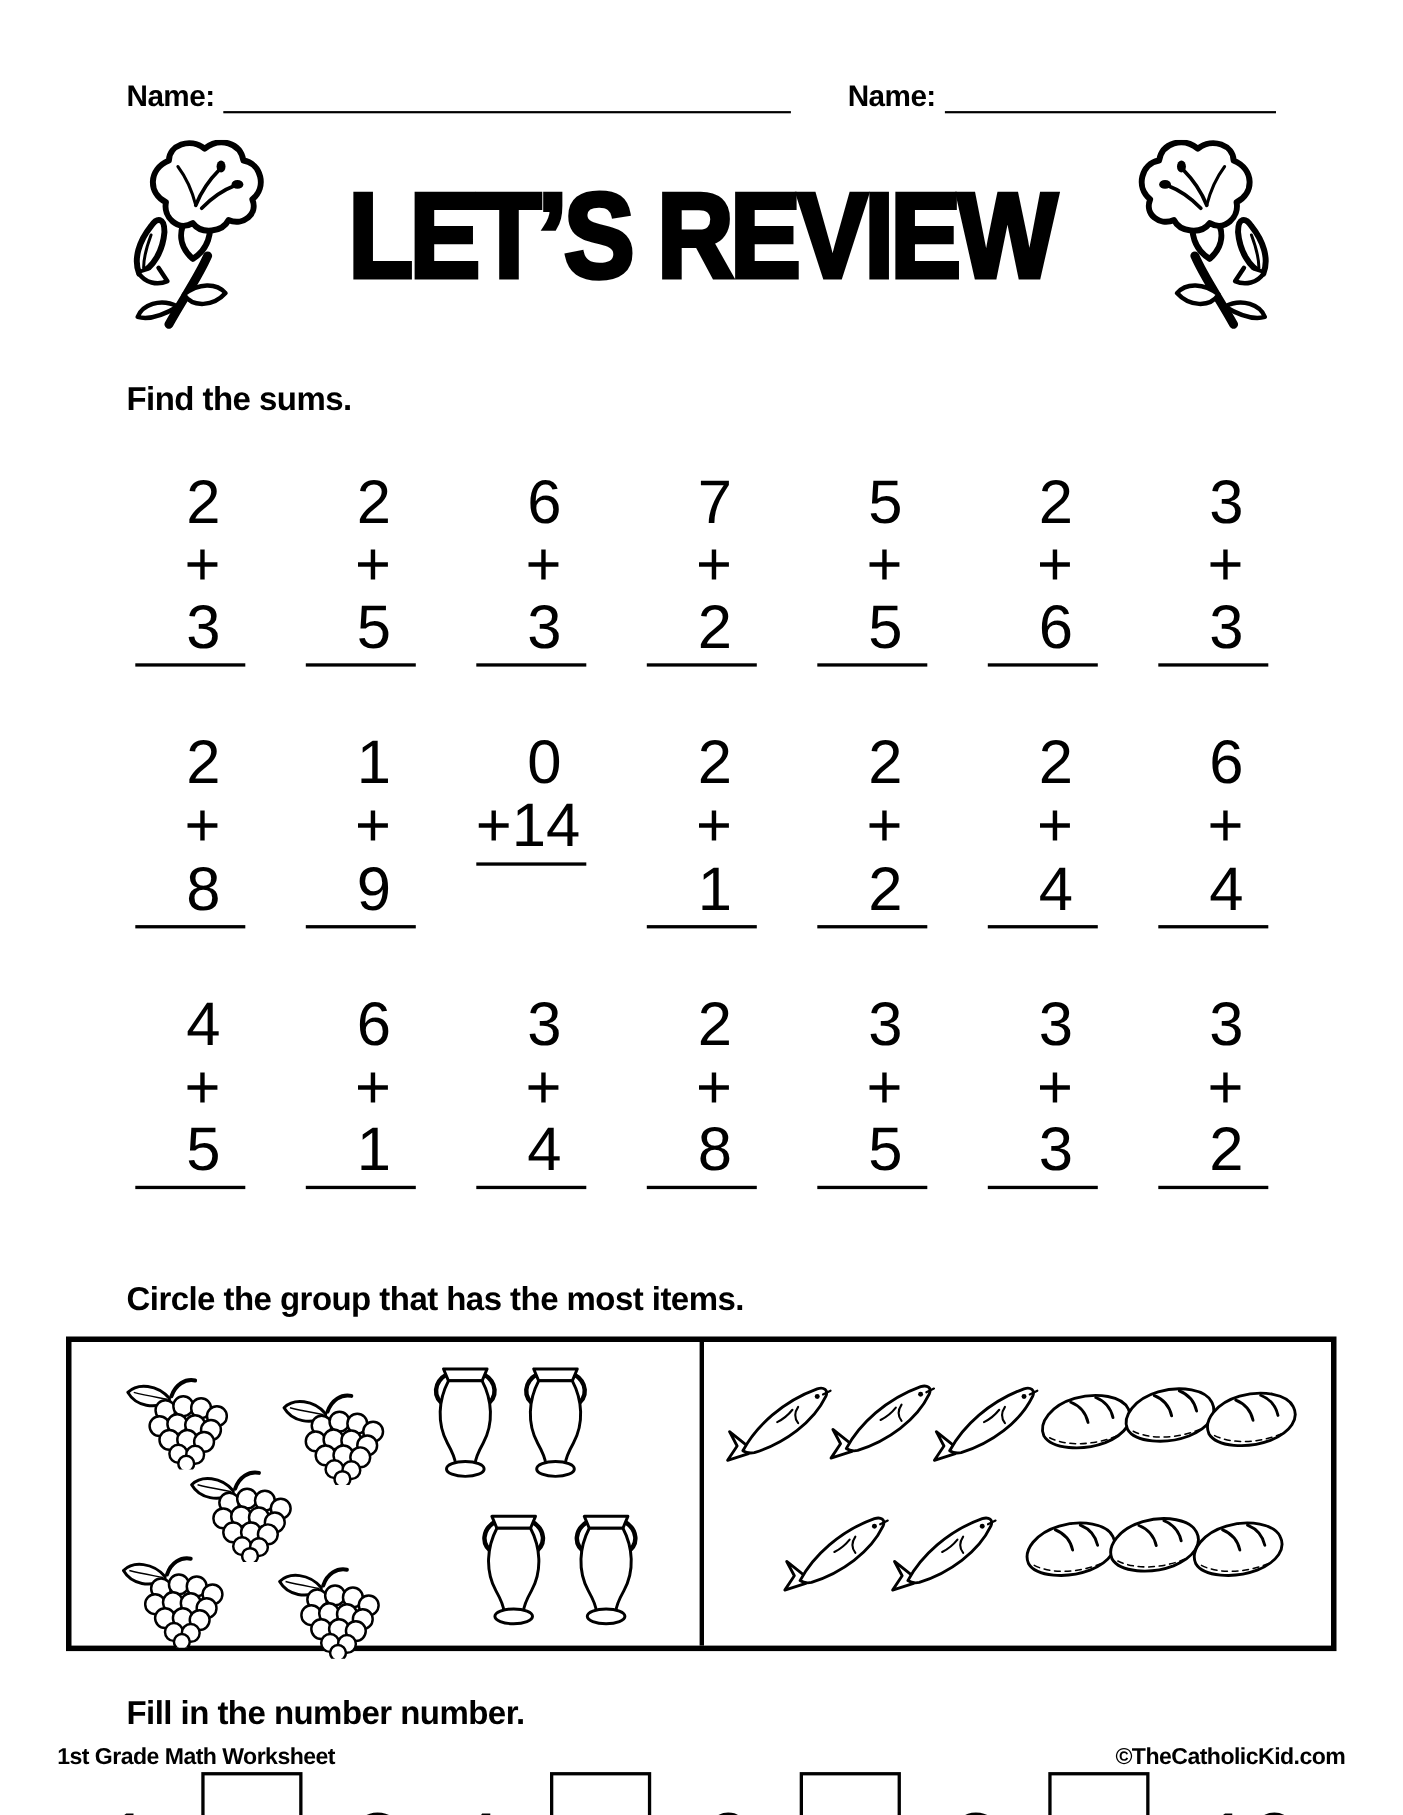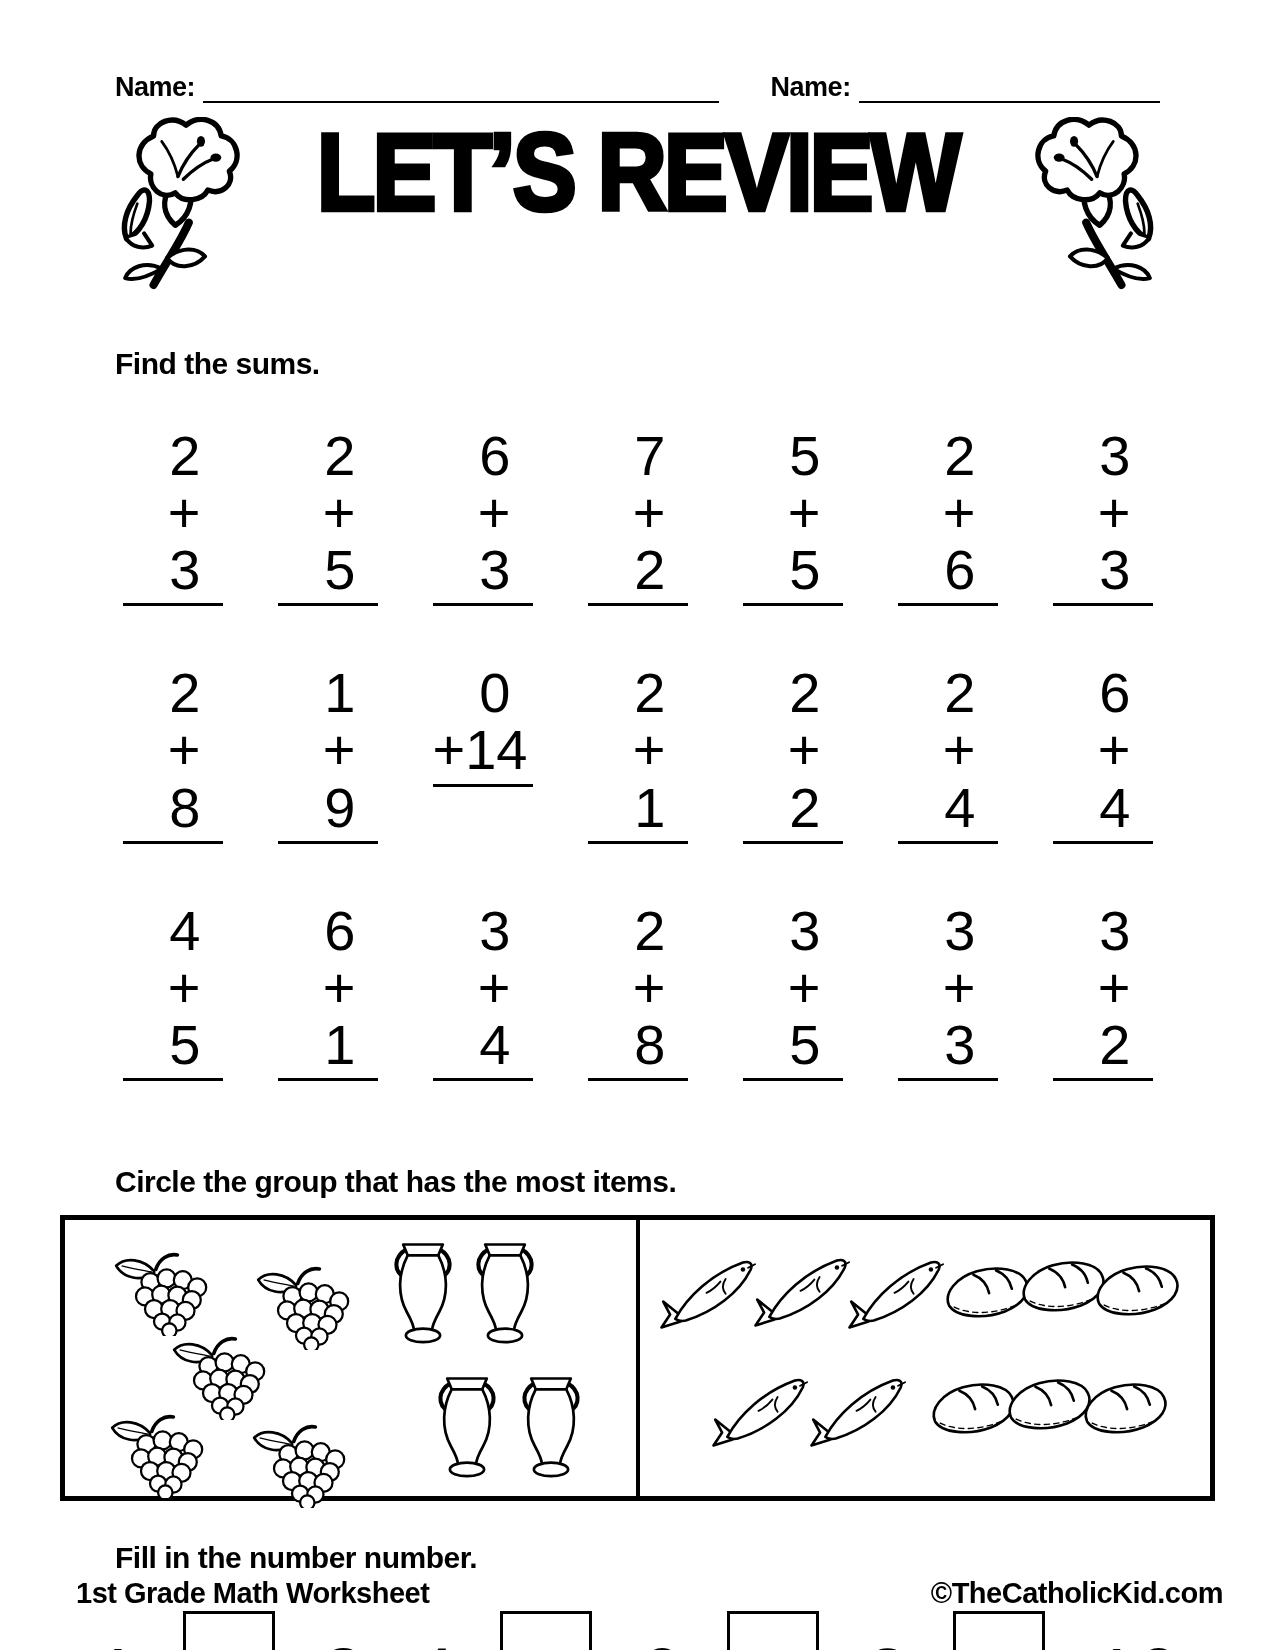--- a/index.html
+++ b/index.html
@@ -13,21 +13,21 @@
 
   
   .hdr-fields { display:flex; margin:0 115px 0 115px; gap:52px; }
   .field { display:flex; align-items:flex-end; }
   .field.name { flex:1.55; }
   .field.date { flex:1; }
   .field-label { font-weight:bold; font-size:27px; letter-spacing:-0.5px; white-space:nowrap; }
   .field-line { flex:1; border-bottom:2.5px solid #000; height:30px; margin-left:8px; }
 
   
-  .title-row { display:flex; align-items:flex-start; justify-content:center; gap:54px; margin-top:14px; height:196px; }
+  .title-row { display:flex; align-items:center; justify-content:center; gap:54px; margin-top:14px; height:196px; }
   .flower { width:150px; height:176px; }
   .flower.right { transform:scaleX(-1); }
   h1.title {
     font-size:96px; font-weight:bold; letter-spacing:-3px;
     -webkit-text-stroke:4px #000;
     transform:scaleY(1.14); transform-origin:center;
     white-space:nowrap; padding:0 6px;
   }
 
   
@@ -53,21 +53,21 @@
   .icon.bread  { width:96px;  height:64px; }
 
   
   .missing-sec { margin-top:40px; }
   .seq-row { display:flex; align-items:flex-end; justify-content:space-between; margin:34px 92px 0 92px; height:108px; }
   .seq-num { font-size:88px; line-height:0.86; letter-spacing:-2px; transform:scaleX(0.92); }
   .seq-box { width:92px; height:106px; border:3px solid #000; background:#fff; }
 
   
   .footer { position:absolute; left:0; right:0; bottom:40px; display:flex; justify-content:space-between; padding:0 52px; }
-  .footer div { font-weight:bold; font-size:29px; letter-spacing:-0.5px;margin-left:24px; }
+  .footer div { font-weight:bold; font-size:21px; letter-spacing:-0.5px; }
 </style>
 </head>
 <body>
 
 <svg width="0" height="0" style="position:absolute">
   <defs>
     <symbol id="sym-flower" viewBox="0 0 110 130">
       <g fill="#fff" stroke="#000" stroke-linejoin="round" stroke-linecap="round">
         <path d="M60 78 C54 92 44 106 34 124" fill="none" stroke-width="6"></path>
         <path d="M44 104 C54 96 66 96 72 103 C64 112 50 113 44 104 Z" stroke-width="3"></path>

